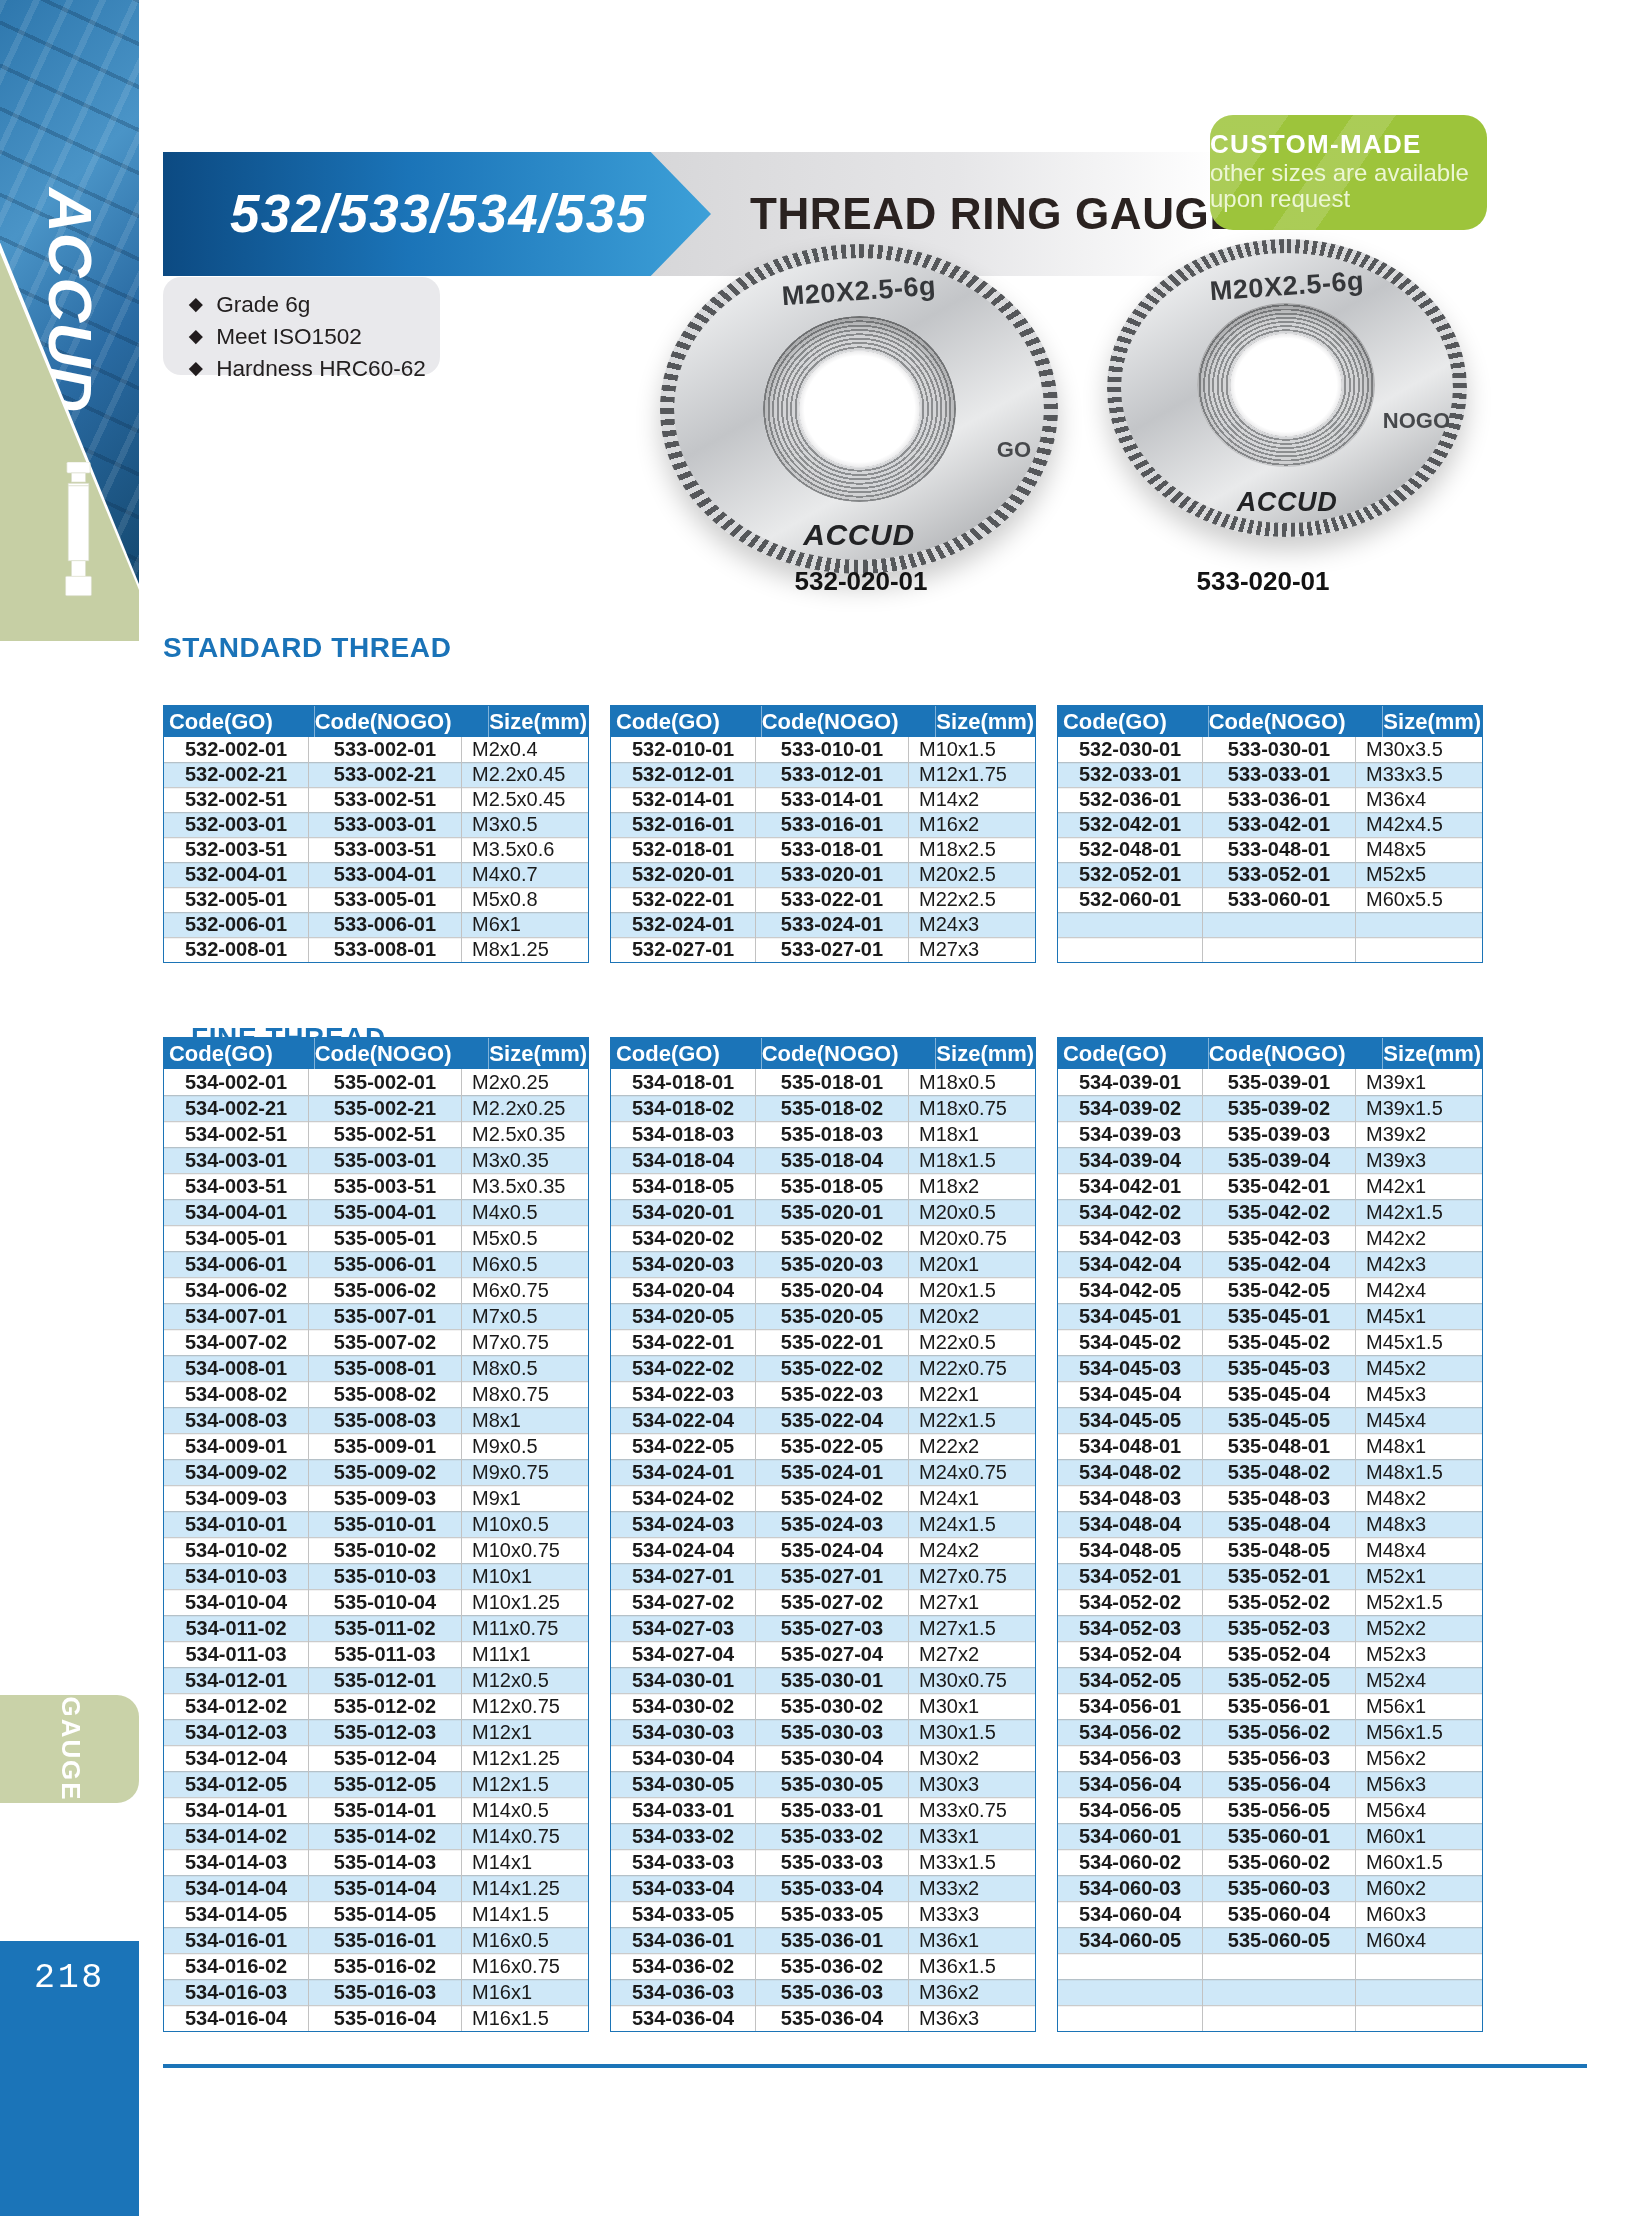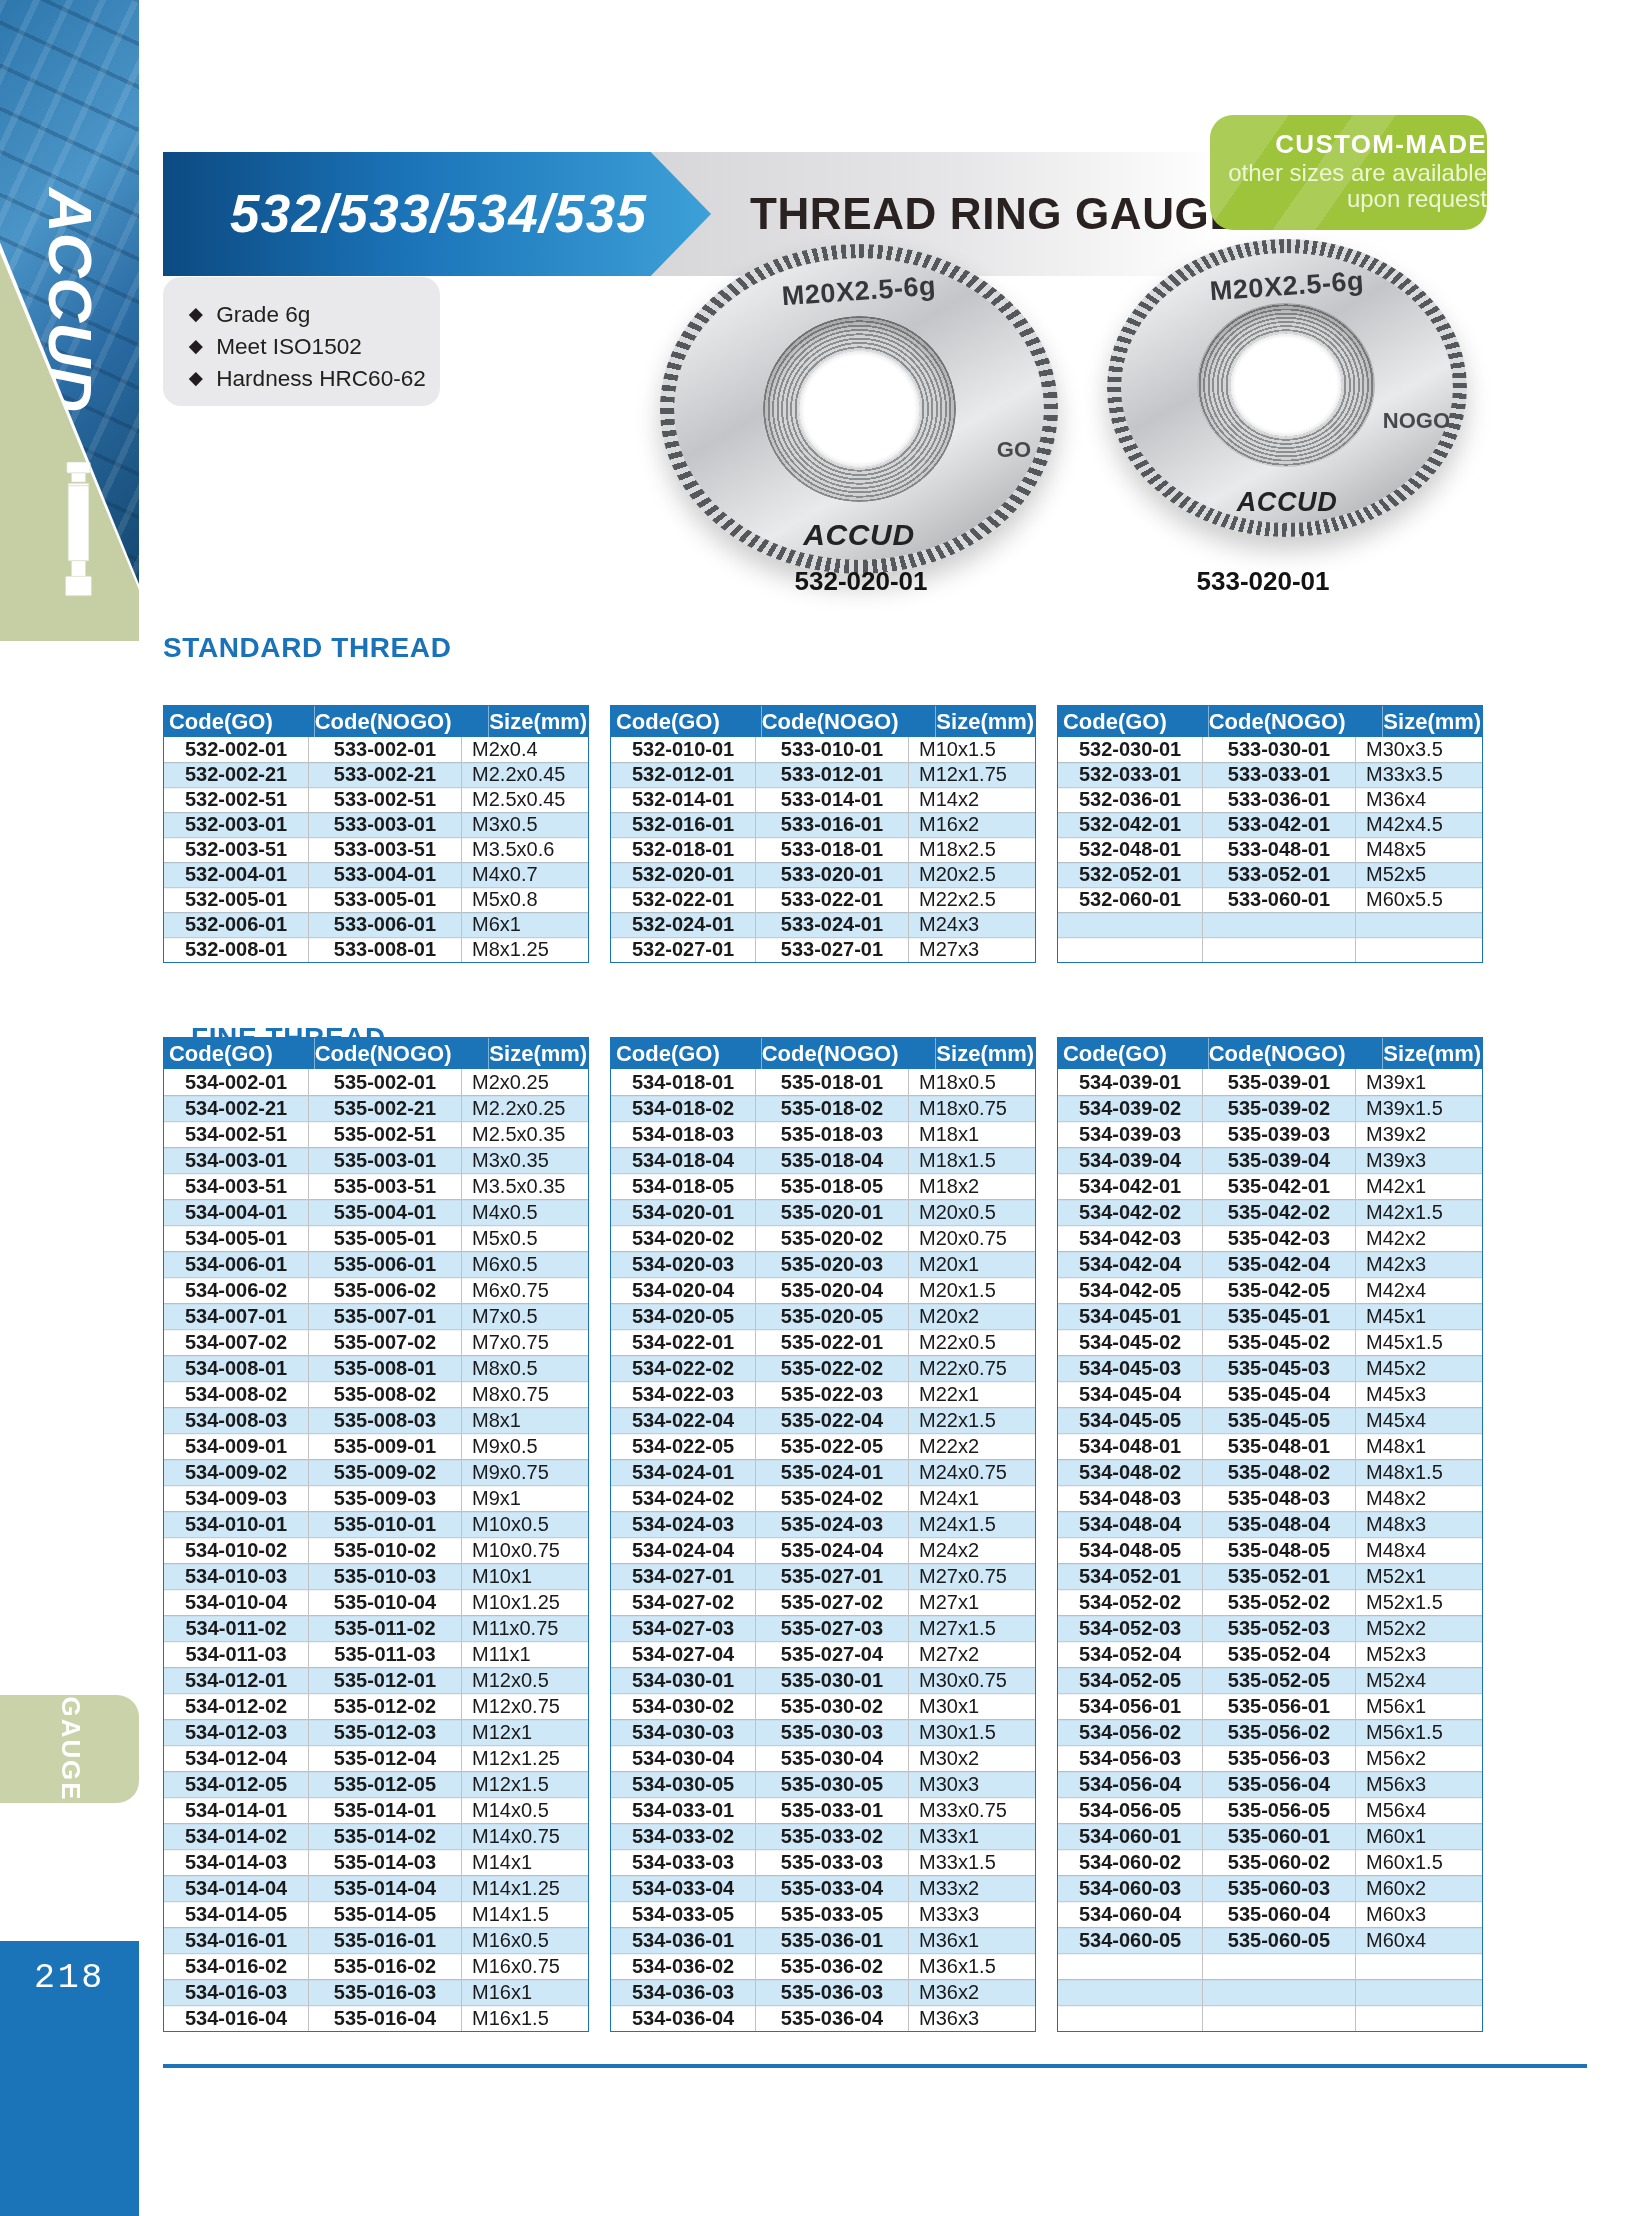--- a/index.html
+++ b/index.html
@@ -36,31 +36,31 @@
   #banner-arrow { left:163px; top:152px; width:548px; height:124px;
     clip-path:polygon(0 0,89% 0,100% 50%,89% 100%,0 100%);
     background:linear-gradient(90deg,#0c4a82 0%,#1b74b8 45%,#3da0d8 100%); }
   #banner-model { padding-left:67px; line-height:124px; color:#fff;
     font-size:53px; font-weight:800; font-style:italic; letter-spacing:1.3px; }
   #page-title { left:750px; top:152px; height:124px; line-height:124px;
     font-size:44px; font-weight:800; color:#2a2220; letter-spacing:0.6px; }
 
   
   #badge { left:1210px; top:115px; width:277px; height:115px; background:#9dc43b;
-    border-radius:23px; overflow:hidden; text-align:right; }
+    border-radius:23px; overflow:hidden; text-align:left; }
   #badge .wm { position:absolute; inset:0;
     background:linear-gradient(125deg, rgba(255,255,255,.14) 8% 22%, rgba(255,255,255,0) 22% 40%,
       rgba(255,255,255,.14) 40% 52%, rgba(255,255,255,0) 52%); }
   #badge .t { position:relative; margin-top:14px; color:#ffffff; font-size:26px;
     font-weight:bold; letter-spacing:1.3px; }
   #badge .s { position:relative; color:#ecf6d4; font-size:24px; line-height:26px; }
 
   
-  #features { left:163px; top:277px; width:277px; height:129px; background:#e9e9ec;
-    border-radius:18px; padding:22px 0 0 28px; }
+  #features { left:163px; top:277px; width:277px; height:98px; background:#e9e9ec;
+    border-radius:18px; padding:12px 0 0 28px; }
   .feat { display:flex; align-items:center; height:32px; }
   .feat .dia { width:9.7px; height:9.7px; background:#221d1e; transform:rotate(45deg);
     margin-right:15.5px; flex:0 0 auto; }
   .feat .txt { font-size:22.6px; color:#232020; }
 
   
   .ring { position:absolute; border-radius:50%; }
   .ring .knurl { position:absolute; inset:0; border-radius:50%;
     background:repeating-conic-gradient(#55575a 0deg 1.7deg,#d9dadc 1.7deg 3.4deg);
     box-shadow:0 14px 26px rgba(0,0,0,.20); }

